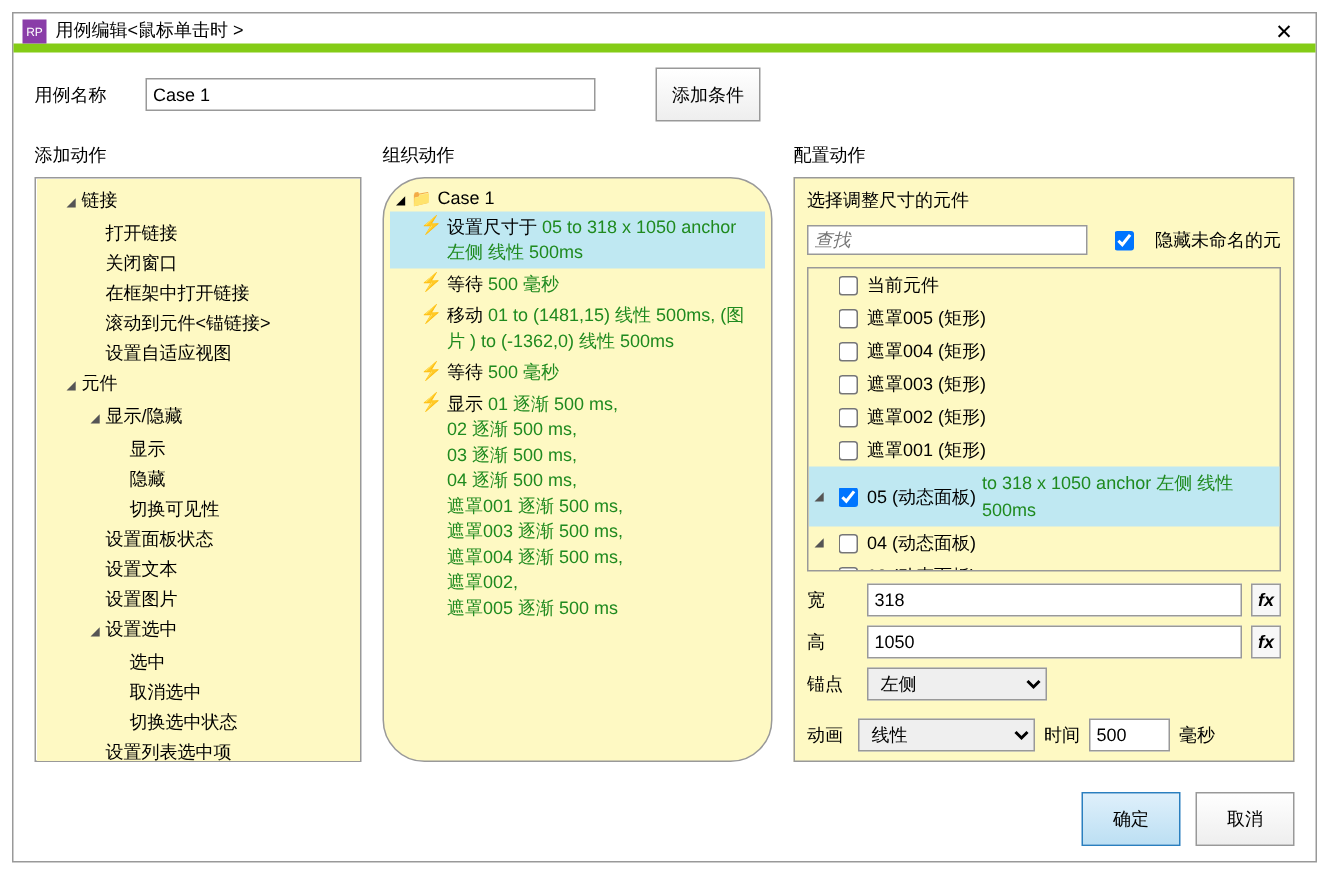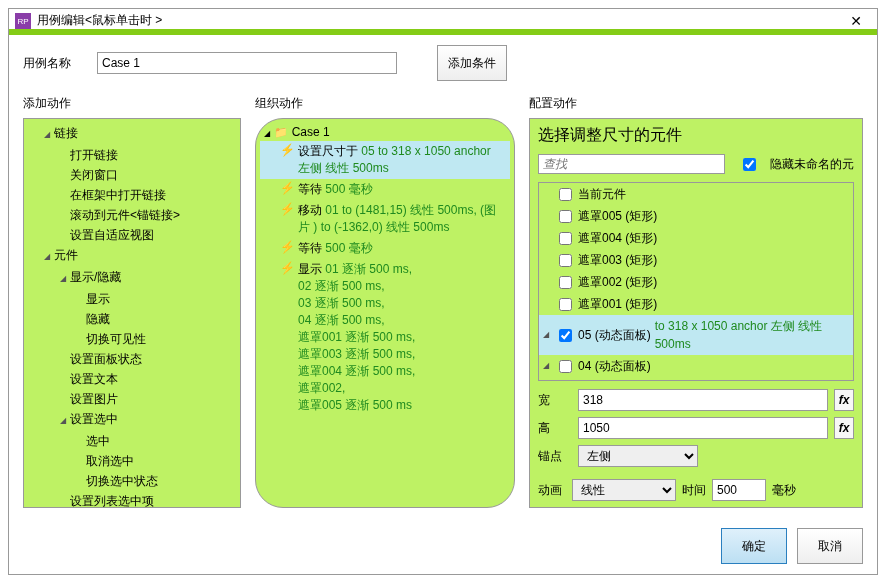--- a/index.html
+++ b/index.html
@@ -9,60 +9,60 @@
 .titlebar .icon { width: 16px; height: 16px; background: #8a3da8; display:inline-flex; align-items:center; justify-content:center; color:#fff; font-size:8px; margin-right:6px;}
 .titlebar .title { flex: 1; }
 .titlebar .close { width: 30px; text-align: center; cursor: pointer; font-size: 14px; }
 .toprow { display: flex; align-items: center; padding: 10px 14px; gap: 10px; }
 .toprow label { margin-right: 16px; }
 .toprow input[type=text] { width: 300px; height: 22px; border: 1px solid #999; padding: 0 4px; }
 .btn { height: 36px; min-width: 66px; border: 1px solid #999; background: linear-gradient(#fff,#eee); cursor: pointer; padding:0 10px;}
 .cols { flex: 1; display: flex; padding: 0 14px 10px 14px; gap: 14px; min-height:0; }
 .col { display: flex; flex-direction: column; min-height:0; }
 .col-title { font-size: 12px; padding: 4px 0 6px 0; }
-.box { border: 1px solid #999; flex: 1; overflow: auto; background:#bef264; min-height:0;}
+.box { border: 1px solid #999; flex: 1; overflow: auto; background:#fef9c3; min-height:0;}
 
 .tree { padding: 4px; }
 .tree ul { list-style: none; padding-left: 16px; }
 .tree li { line-height: 20px; white-space: nowrap; }
 .tree .caret { display:inline-block; width:10px; color:#555; font-size:10px;}
 .tree .caret.open::before { content:"◢"; font-size:8px;}
 .tree .caret.closed::before { content:"▶"; font-size:8px;}
 .tree .caret.none { visibility:hidden; }
 
 .org { padding:4px;border-radius:28px; }
 .org .caseline { font-weight:normal; color:#000; }
 .org .item { display:flex; padding:2px 4px 2px 20px; gap:6px; align-items:flex-start; }
 .org .item.sel { background:#bfe8f2; }
 .org .bolt { color:#777; width:12px; }
 .org .bolt::before{content:"⚡"; font-size:12px;}
 .org .txt { flex:1; }
 .org .green { color:#1f8a1f; }
 .org .folder::before { content:"📁"; font-size:11px; margin-right:4px;}
 
 .cfg { display:flex; flex-direction:column; padding:6px 8px; gap:8px; height:100%;}
-.cfg .sub { font-size:16px; }
+.cfg .sub { font-size:12px; }
 .cfg-row { display:flex; align-items:center; gap:14px;}
 .cfg-row input[type=text]{ flex:1; height:20px; border:1px solid #999; padding:0 4px;}
 .cfg-row label {}
 .cfg-row .cb { margin-left:4px;}
 .list { border:1px solid #999; flex:1; overflow:auto; }
 .list .row { display:flex; align-items:center; gap:4px; padding:2px 4px 2px 20px; line-height:18px; position:relative;}
 .list .row.sel { background:#bfe8f2; }
 .list .row .caret { position:absolute; left:4px; font-size:8px; color:#555;}
 .list .row .caret.open::before{content:"◢";}
 .list .row input[type=checkbox]{ margin-right:2px;}
 .list .row .lbl { white-space:nowrap; }
 .list .row .green { color:#1f8a1f; }
 .form { display:grid; grid-template-columns: 34px 1fr 20px; gap:6px 6px; align-items:center; }
 .form .lab { }
 .form input[type=text], .form select { height:22px; border:1px solid #999; padding:0 4px; width:100%;}
 .form .fx { border:1px solid #999; height:22px; display:flex; align-items:center; justify-content:center; font-style:italic; font-weight:bold; cursor:pointer; background:#f7f7f7;}
 .form .anim-row { grid-column:1 / span 3; display:flex; align-items:center; gap:6px;}
-.form .anim-row select { width:104px;}
+.form .anim-row select { width:118px;}
 .form .anim-row input[type=text]{ width:54px; height:22px; border:1px solid #999; padding:0 4px;}
 .footer { display:flex; justify-content:flex-end; padding:10px 14px; gap:10px; }
 .footer .btn.primary { border:1px solid #2a7fbf; background:linear-gradient(#dff0fb,#bcdff3);}
 select { font-size:12px; }
 </style>
 </head>
 <body>
 
 <div class="dialog">
   <div class="titlebar">

